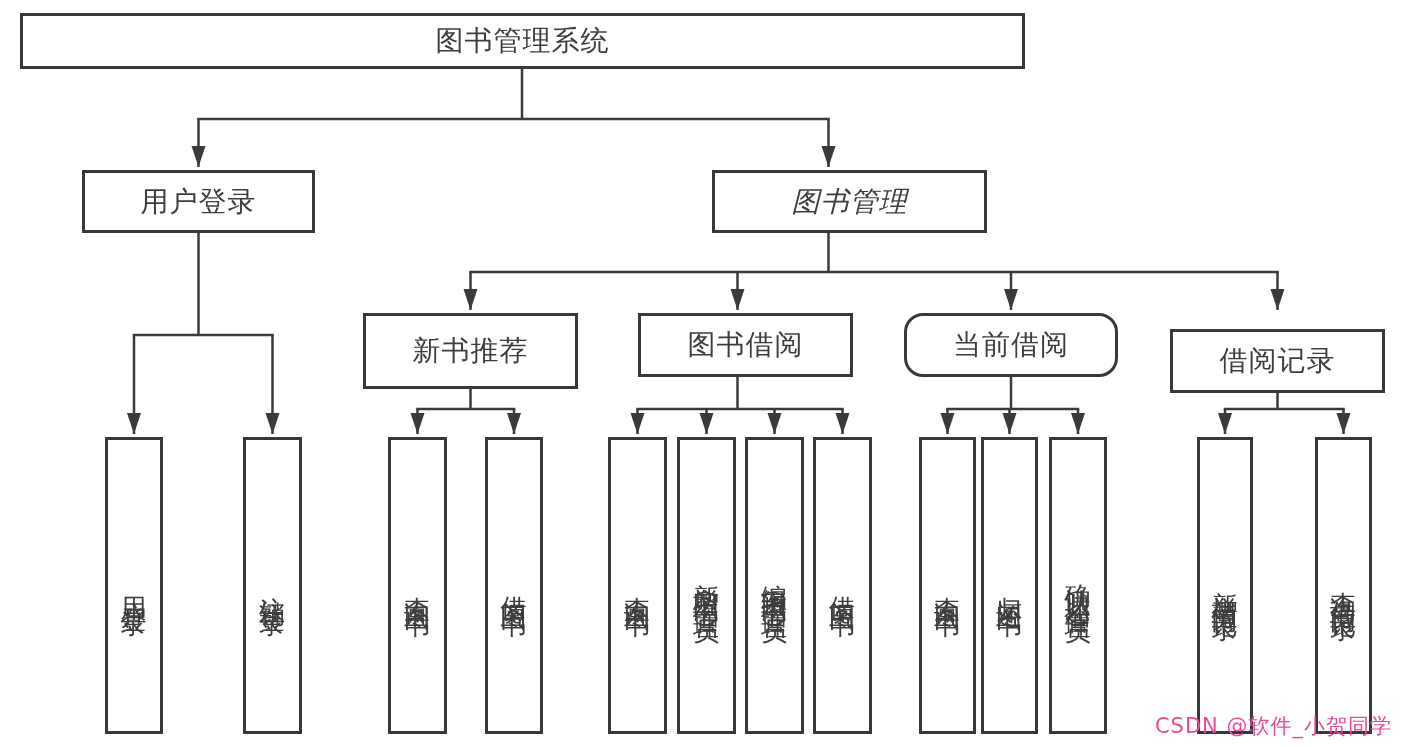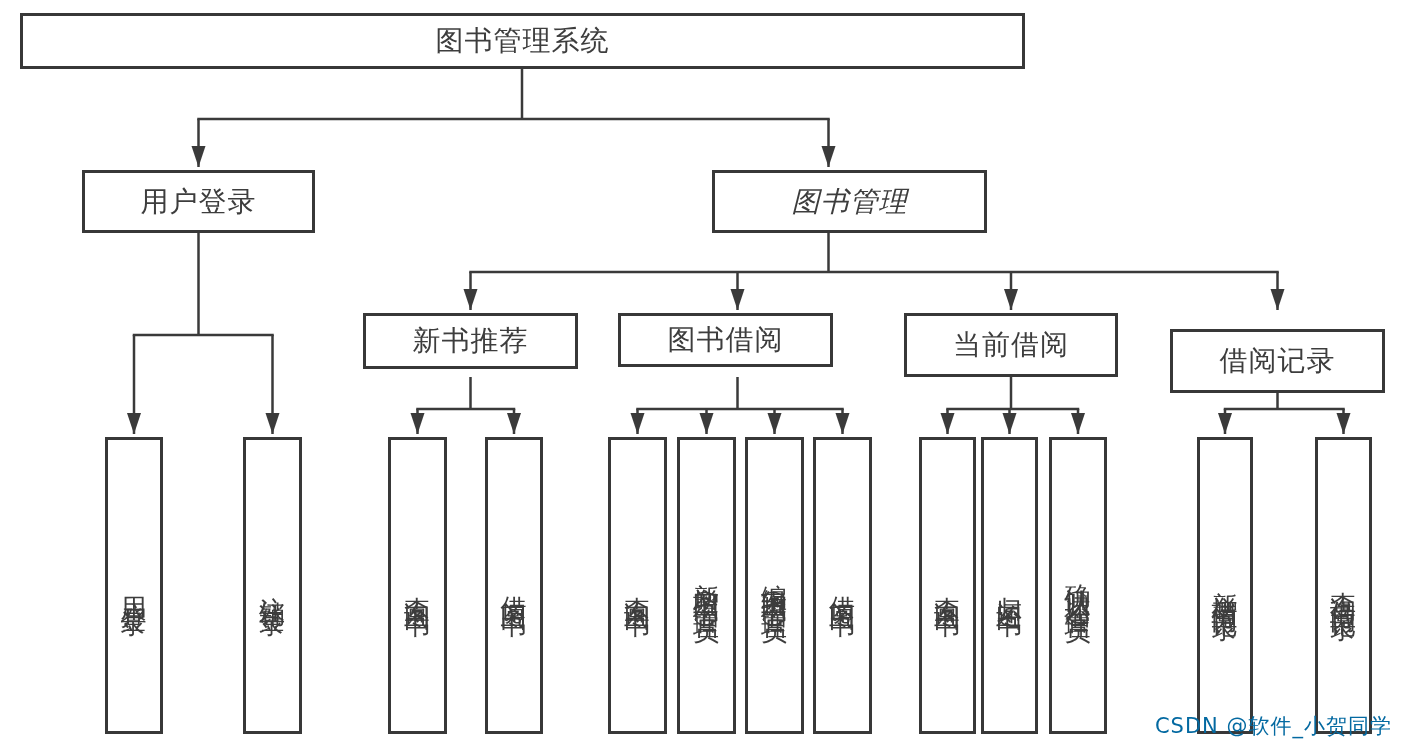--- a/index.html
+++ b/index.html
@@ -48,21 +48,21 @@
     font-size:26px;
     letter-spacing:5px;
     color:#3d3d3d;
     line-height:1;
   }
   .watermark {
     position:absolute;
     top:712px;
     right:13px;
     font-size:21px;
-    color:#0369a1;
+    color:#ec4899;
     letter-spacing:1px;
     white-space:nowrap;
   }
 </style>
 </head>
 <body>
 
 <div class="stage">
 
   <svg class="wires" viewBox="0 0 1405 747" xmlns="http://www.w3.org/2000/svg">
@@ -111,23 +111,23 @@
     <line class="h" x1="1225" y1="409" x2="1343.5" y2="409"></line>
     <line x1="1225" y1="409" x2="1225" y2="434" marker-end="url(#arrow)"></line>
     <line x1="1343.5" y1="409" x2="1343.5" y2="434" marker-end="url(#arrow)"></line>
   </svg>
 
   <div class="node" style="left:20px; top:13px; width:1005px; height:56px;text-align:center;">图书管理系统</div>
 
   <div class="node" style="left:82px; top:170px; width:233px; height:63px;">用户登录</div>
   <div class="node" style="left:712px; top:170px; width:275px; height:63px;font-style:italic;">图书管理</div>
 
-  <div class="node" style="left:363px; top:313px; width:215px; height:56px;">新书推荐</div>
-  <div class="node" style="left:618px; top:313px; width:215px; height:54px;">图书借阅</div>
-  <div class="node" style="left:904px; top:313px; width:214px; height:64px;">当前借阅</div>
+  <div class="node" style="left:363px; top:313px; width:215px; height:76px;">新书推荐</div>
+  <div class="node" style="left:638px; top:313px; width:215px; height:64px;">图书借阅</div>
+  <div class="node" style="left:904px; top:313px; width:214px; height:64px;border-radius:19px;">当前借阅</div>
   <div class="node" style="left:1170px; top:313px; width:215px; height:64px;margin-top:16px;">借阅记录</div>
 
   <div class="vnode" style="left:105px; top:437px; width:58px; height:297px;">
     <span class="vlabel">用户登录</span>
   </div>
   <div class="vnode" style="left:243px; top:437px; width:59px; height:297px;">
     <span class="vlabel">注销登录</span>
   </div>
 
   <div class="vnode" style="left:388px; top:437px; width:59px; height:297px;">

